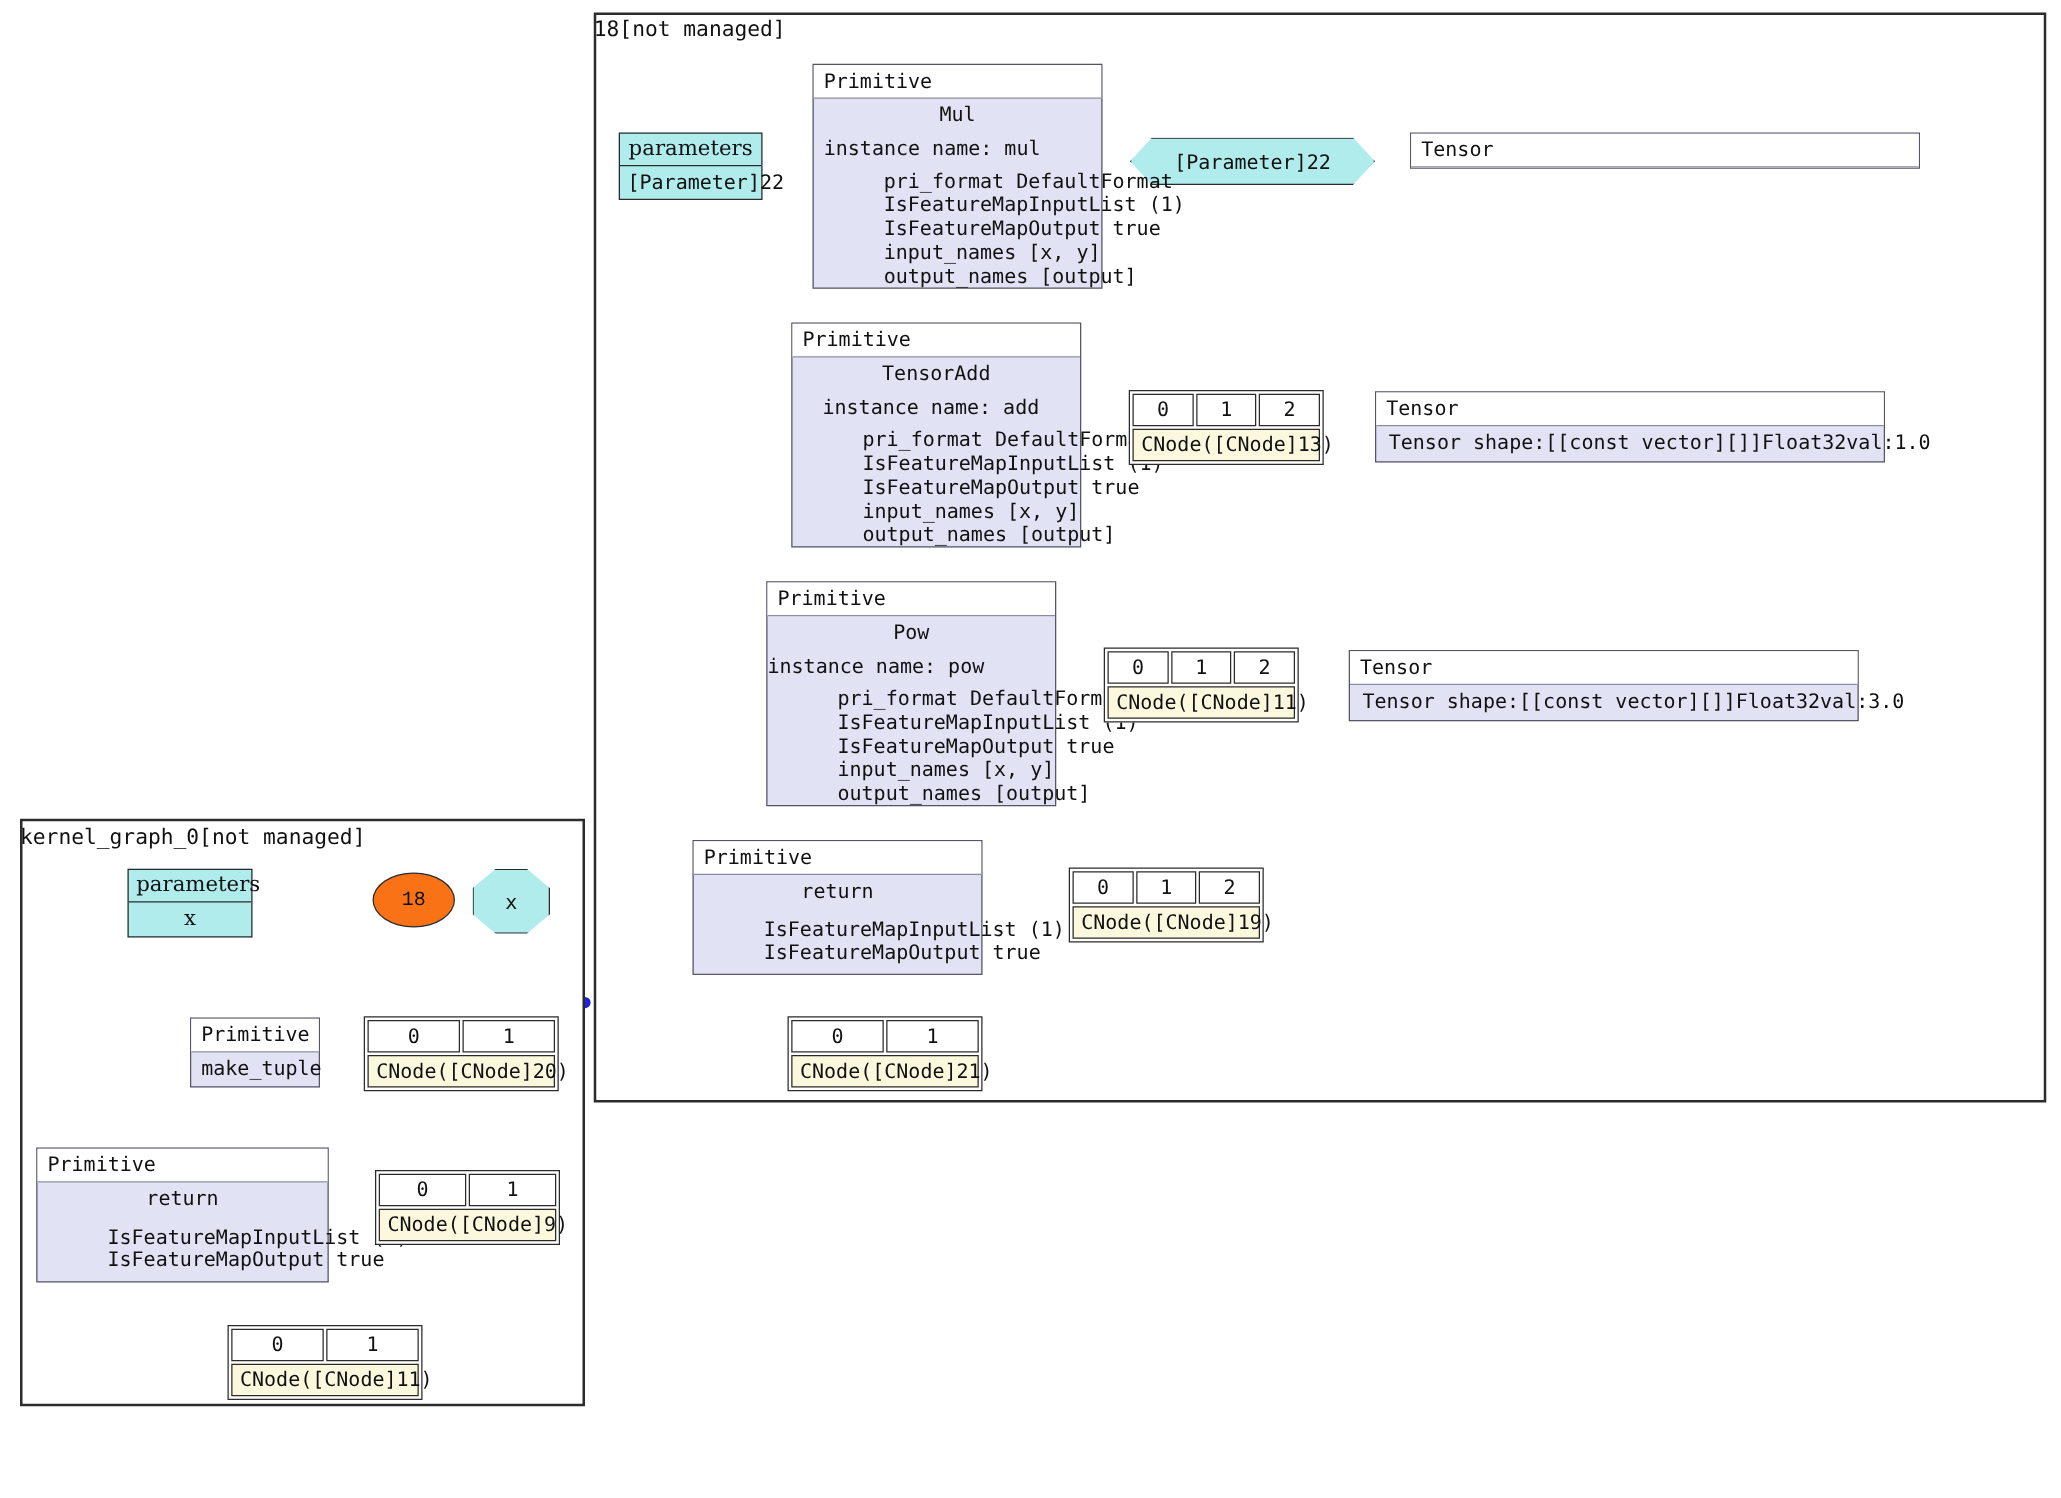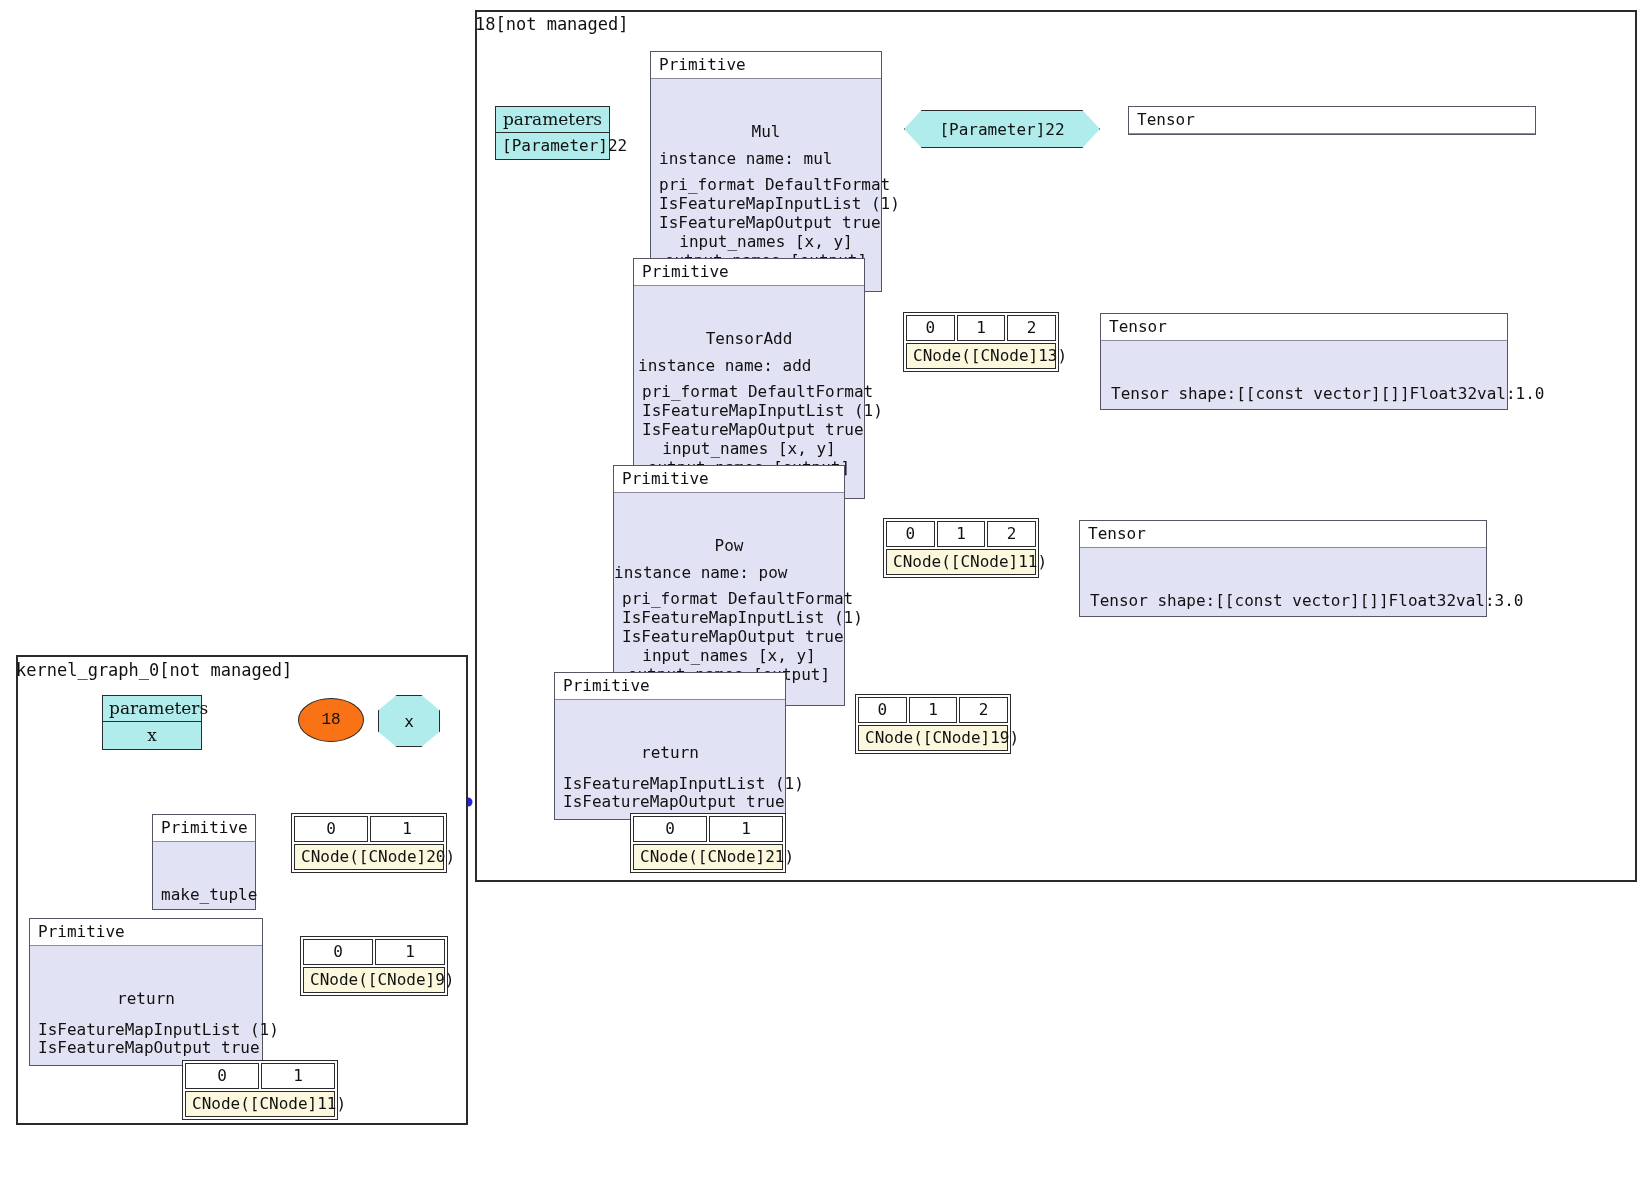--- a/index.html
+++ b/index.html
@@ -85,35 +85,35 @@
     padding: 3px 8px 4px 8px;
     border-bottom: 1.2px solid #8a8aa0;
     white-space: nowrap;
   }
   .rec .r-body {
     text-align: center;
     font-size: 16px;
     padding: 4px 8px 4px 8px;
     white-space: pre;
     line-height: 1.16;
-    margin-top: 40px;
   }
   .rec .r-sub {
     text-align: center;
     font-size: 16px;
     padding: 0 8px 2px 8px;
     white-space: pre;
     line-height: 1.16;
   }
   .rec .r-attrs {
     text-align: center;
     font-size: 16px;
-    padding: 4px 8px 21px 8px;
+    padding: 4px 8px 0 8px;
     white-space: pre;
     line-height: 1.18;
+    margin-left: 48px;
   }
   .rec.tensor .r-body {
     text-align: center;
     font-size: 16px;
     padding: 4px 10px 5px 10px;
   }
 
   
   .cnode {
     position: absolute;
@@ -254,21 +254,21 @@
     <div class="r-attrs">pri_format DefaultFormat
 IsFeatureMapInputList (1)
 IsFeatureMapOutput true
 input_names [x, y]
 output_names [output]</div>
   </div>
 
   <div class="rec" style="left:633px; top:258px; width:232px;">
     <div class="r-head">Primitive</div>
     <div class="r-body">TensorAdd</div>
-    <div class="r-sub" style="text-align:left; padding-left:4px; padding-top:4px; padding-bottom:4px;">instance name: add</div>
+    <div class="r-sub" style="text-align:left; padding-left:24px; padding-top:4px; padding-bottom:4px;">instance name: add</div>
     <div class="r-attrs">pri_format DefaultFormat
 IsFeatureMapInputList (1)
 IsFeatureMapOutput true
 input_names [x, y]
 output_names [output]</div>
   </div>
 
   <div class="rec" style="left:613px; top:465px; width:232px;">
     <div class="r-head">Primitive</div>
     <div class="r-body">Pow</div>

